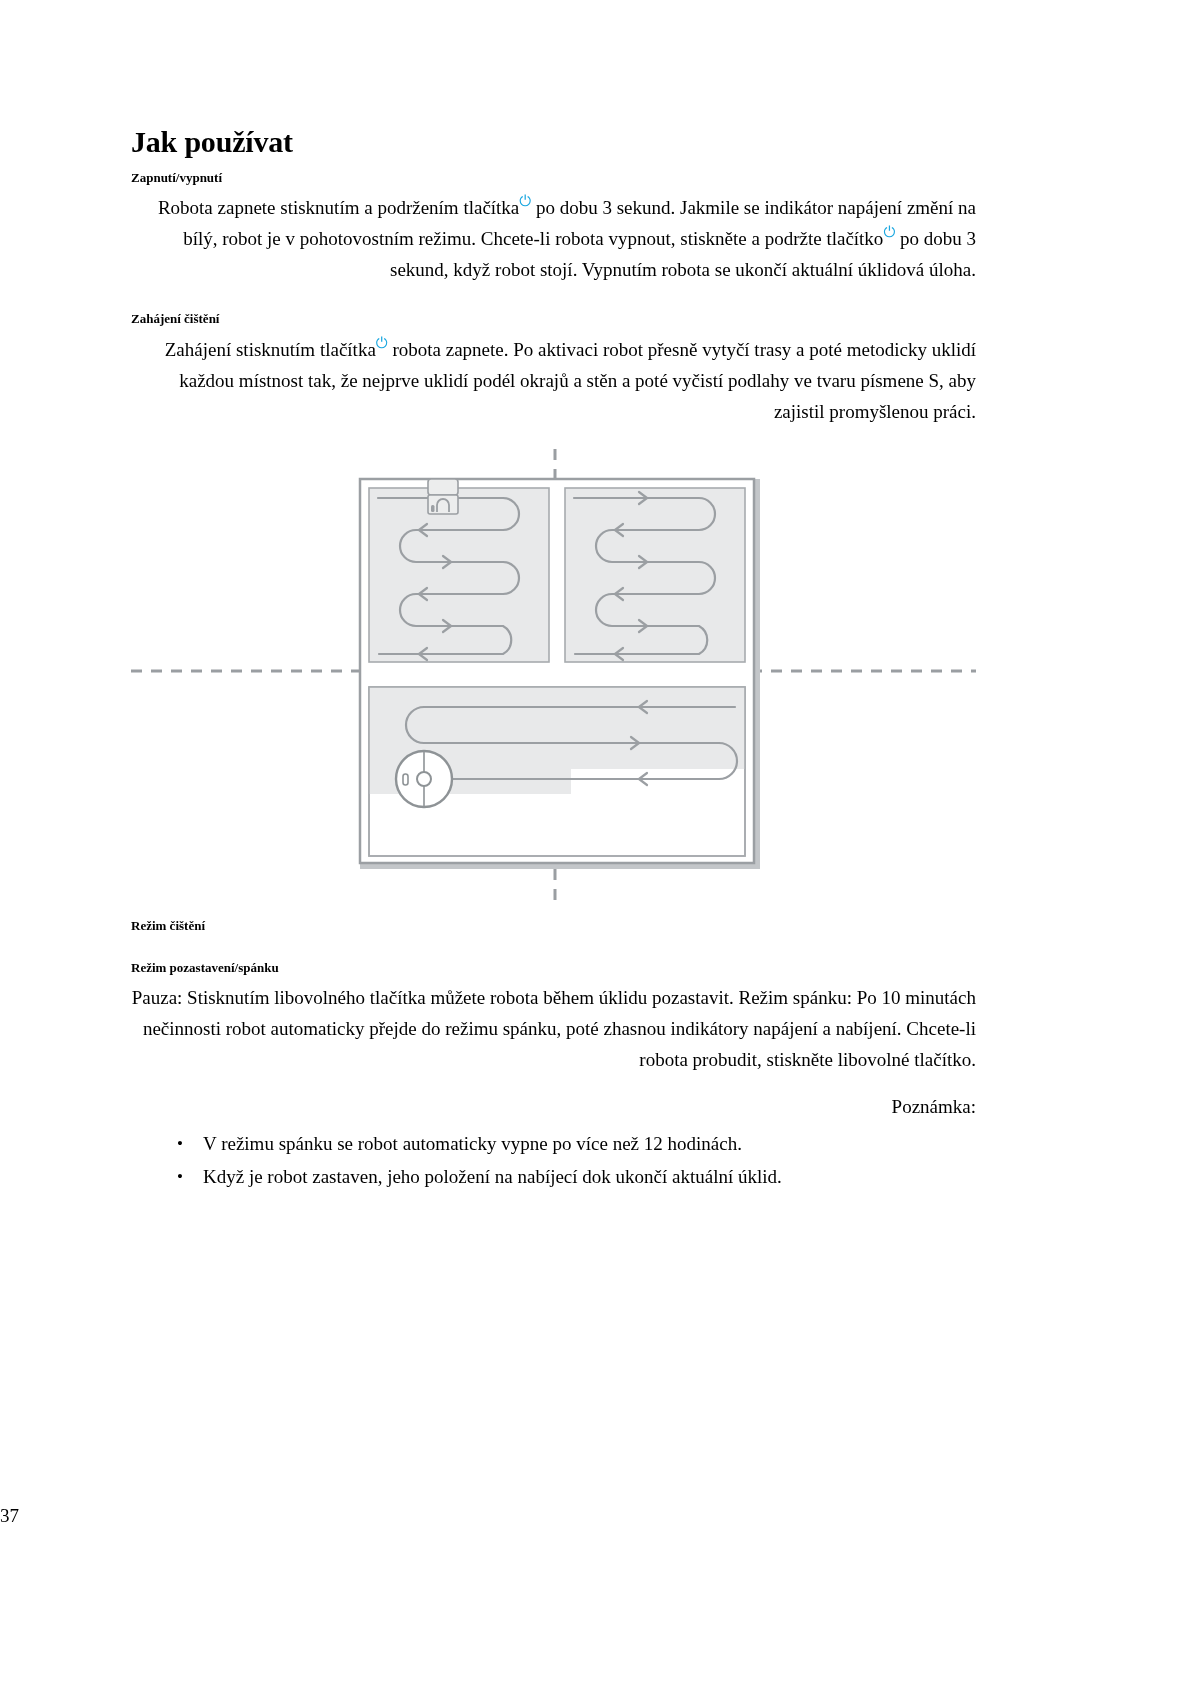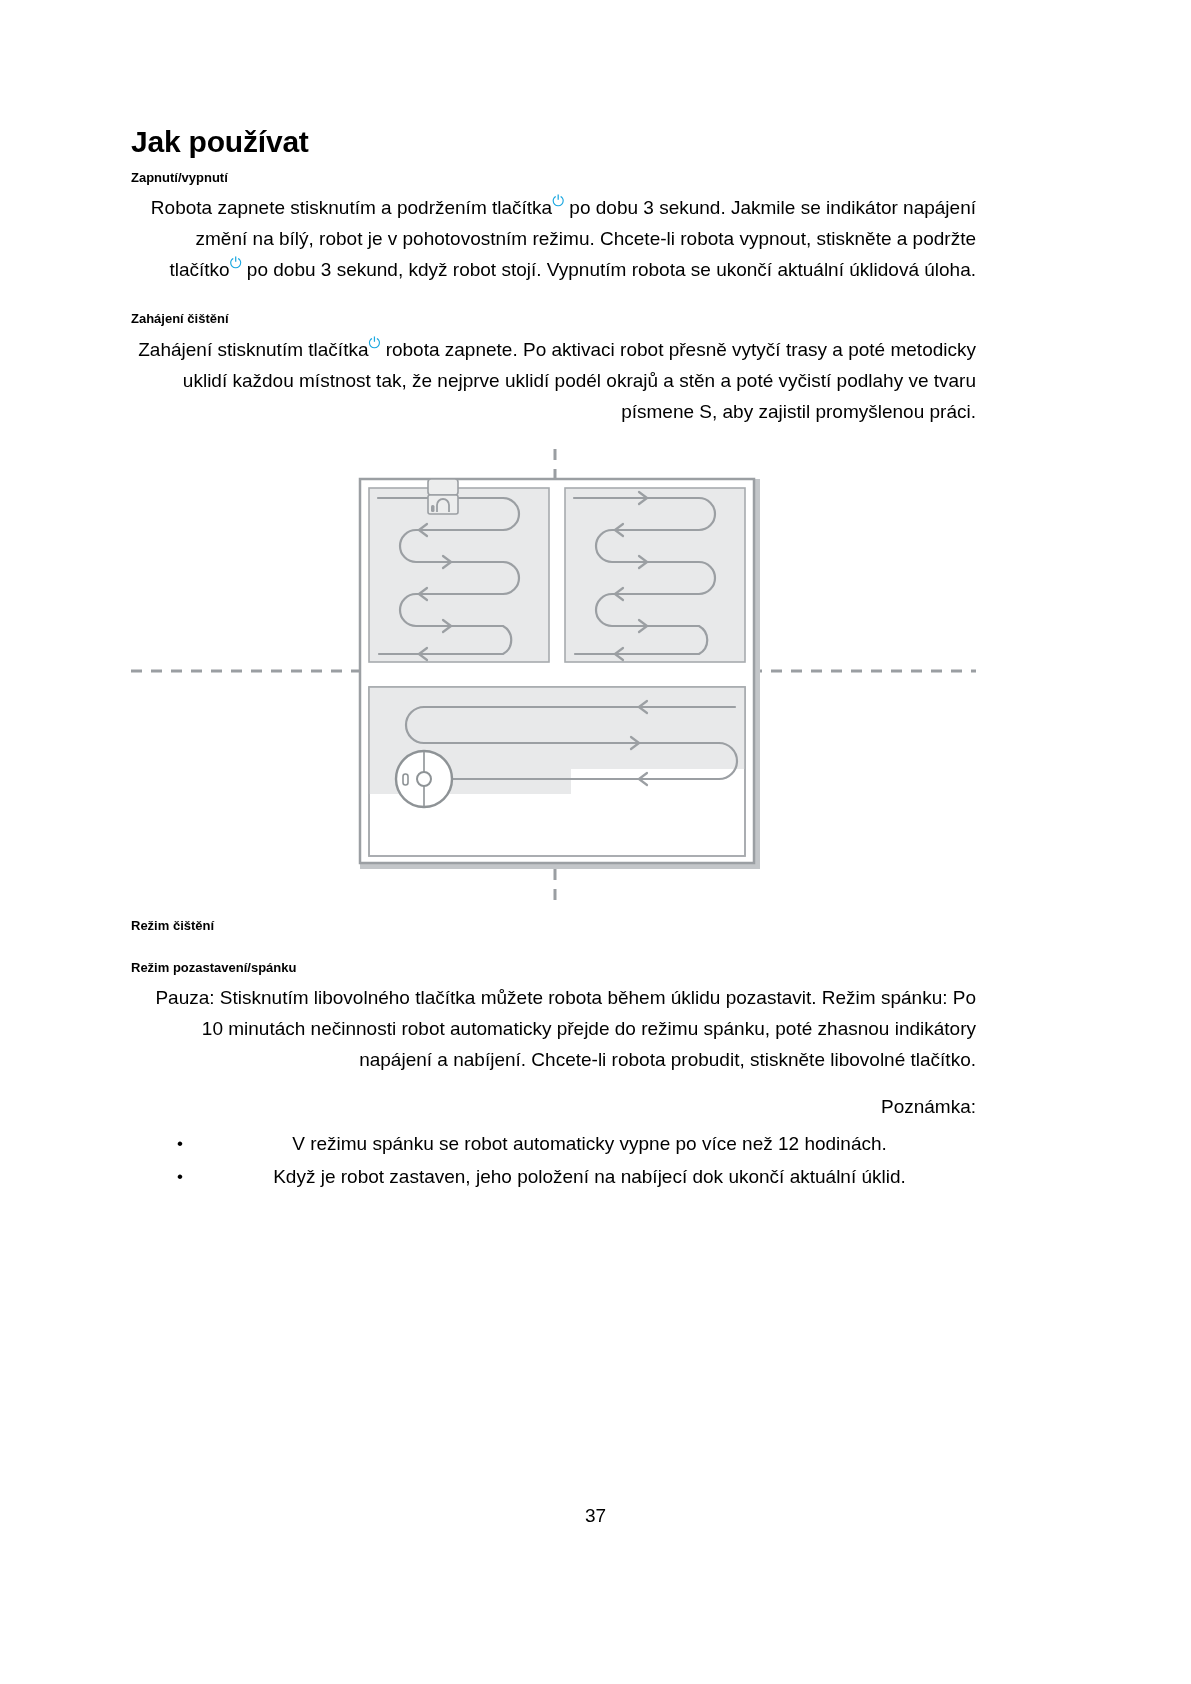--- a/index.html
+++ b/index.html
@@ -15,20 +15,21 @@
     color: #000000;
     overflow: hidden;
   }
   .page {
     position: absolute;
     left: 0; top: 0;
     width: 1191px;
     height: 1684px;
     box-sizing: border-box;
     padding: 0;
+    font-family: Liberation Serif, serif;
   }
   .content {
     position: absolute;
     left: 131px;
     top: 124px;
     width: 845px;
   }
 
   h1.doc-title {
     font-size: 30px;
@@ -81,36 +82,35 @@
     margin: 6px 0 0 0;
     padding-left: 46px;
     list-style: none;
   }
   ul.note-list li {
     font-size: 19px;
     line-height: 31px;
     position: relative;
     padding-left: 26px;
     margin-bottom: 2px;
-    text-align: center;
   }
   ul.note-list li::before {
     content: "\2022";
     position: absolute;
     left: 0;
     top: 0;
     font-size: 17px;
   }
 
   .page-number {
     position: absolute;
     left: 0;
     top: 1505px;
     width: 1191px;
-    text-align: center;
+    text-align: left;
     font-size: 19px;
   }
 </style>
 </head>
 <body>
 
 <div class="page">
   <div class="content">
 
     <h1 class="doc-title">Jak používat</h1>

